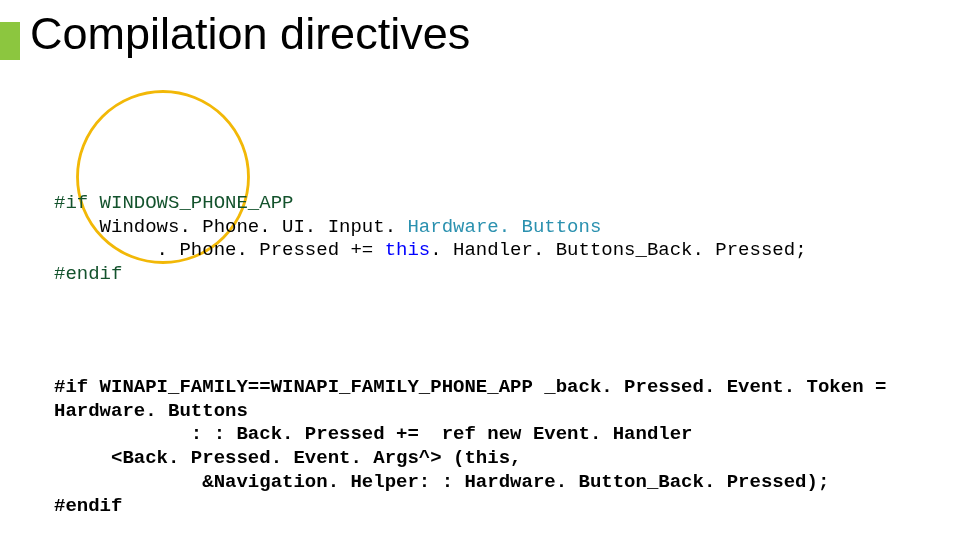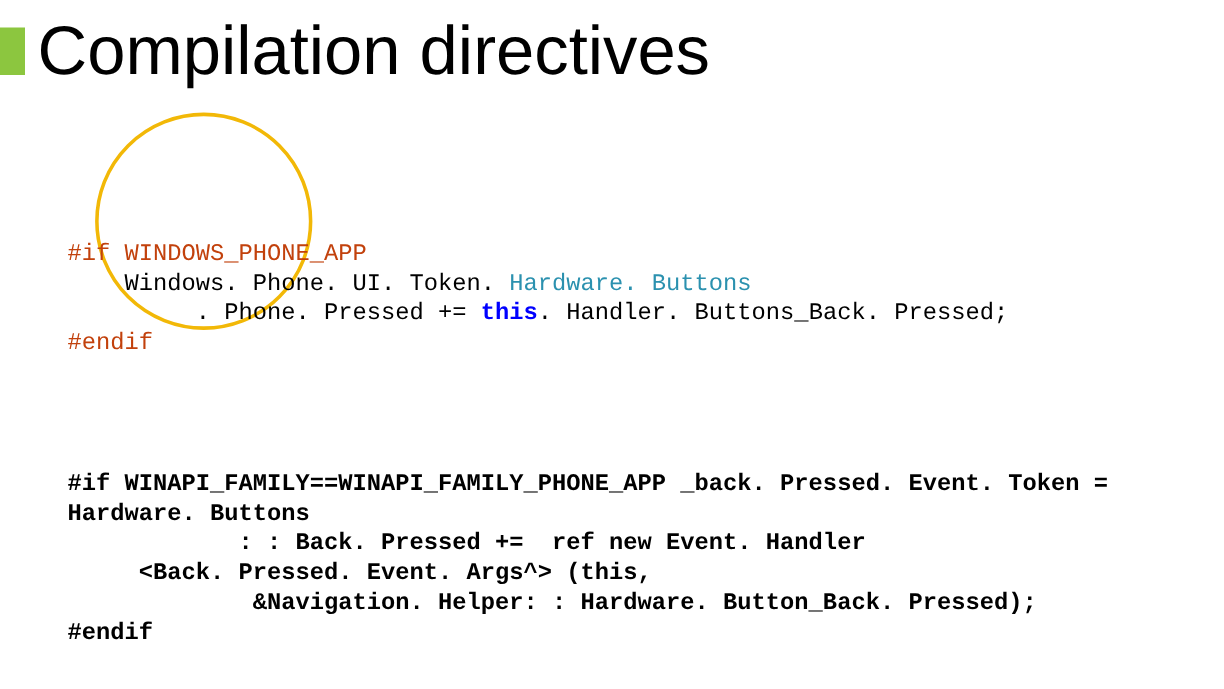--- a/index.html
+++ b/index.html
@@ -17,21 +17,21 @@
     left: 0;
     top: 22px;
     width: 20px;
     height: 38px;
     background: #8cc63f;
   }
   .title {
     position: absolute;
     left: 30px;
     top: 8px;
-    font-size: 55px;
+    font-size: 45px;
     font-weight: 300;
     color: #000;
     font-family: "Segoe UI Light", "Segoe UI", Arial, sans-serif;
   }
   .circle-annot {
     position: absolute;
     left: 68px;
     top: 82px;
     width: 190px;
     height: 190px;
@@ -40,38 +40,38 @@
   .code-block {
     position: absolute;
     font-family: Consolas, "Courier New", monospace;
     font-size: 19px;
     line-height: 1.25;
     color: #000;
     white-space: pre;
   }
   .code1 { left: 54px; top: 168px; }
   .code2 { left: 54px; top: 352px; font-weight: bold; }
-  .gray { color: #c2410c; }
+  .gray { color: #14532d; }
   .hl   { color: #2b91af; } 
-  .kw   { color: #0000ff; font-weight: bold; }
+  .kw   { color: #0000ff; }
 </style>
 </head>
 <body>
 
 <div class="accent-bar"></div>
 
 <div class="title">Compilation directives</div>
 
 <svg class="circle-annot" viewBox="0 0 200 200">
   <ellipse cx="100" cy="100" rx="90" ry="90" fill="none" stroke="#f2b807" stroke-width="3"></ellipse>
 </svg>
 
 <div class="code-block code1">
 <span class="gray">#if WINDOWS_PHONE_APP</span>
-<span><span>    Windows. Phone. UI. Token. </span><span class="hl">Hardware. Buttons</span></span>
+<span><span>    Windows. Phone. UI. Input. </span><span class="hl">Hardware. Buttons</span></span>
 <span><span>         . Phone. Pressed += </span><span class="kw">this</span><span>. Handler. Buttons_Back. Pressed;</span></span>
 <span class="gray">#endif</span>
 </div>
 
 <div class="code-block code2">
 <span>#if WINAPI_FAMILY==WINAPI_FAMILY_PHONE_APP _back. Pressed. Event. Token =</span>
 <span>Hardware. Buttons</span>
 <span>            : : Back. Pressed +=  ref new Event. Handler</span>
 <span>     &lt;Back. Pressed. Event. Args^&gt; (this,</span>
 <span>             &amp;Navigation. Helper: : Hardware. Button_Back. Pressed);</span>

